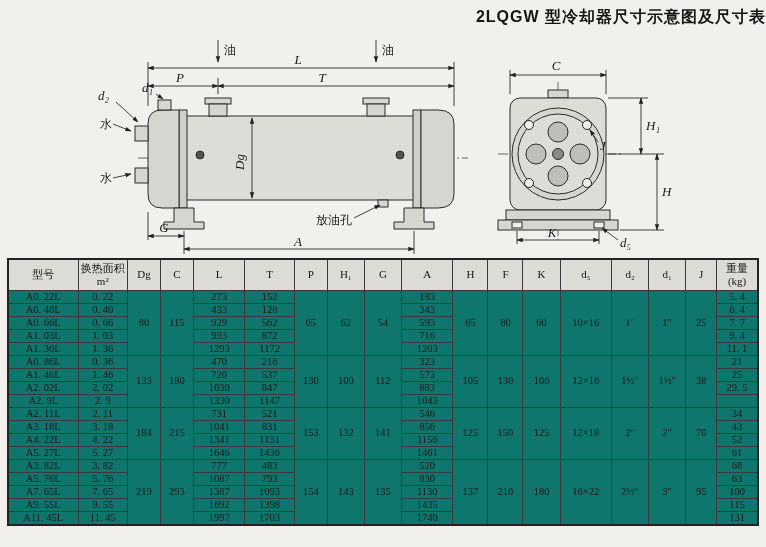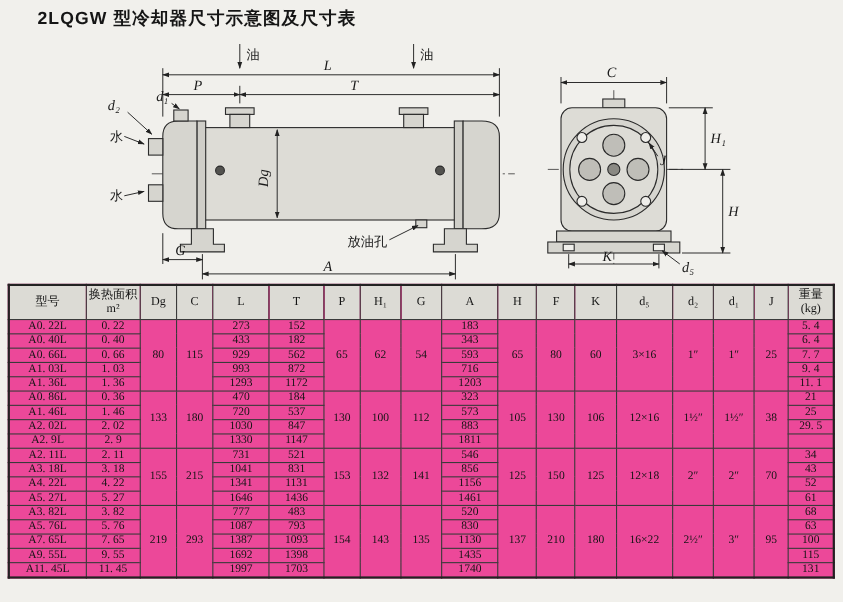--- a/index.html
+++ b/index.html
@@ -8,39 +8,40 @@
     background:#f1f0ec;
     font-family:"Liberation Sans","DejaVu Sans",sans-serif;
     color:#151515;
     overflow:hidden;
   }
   .page-title {
     padding:7px 0 0 34px;
     font-size:16px;
     font-weight:bold;
     letter-spacing:1px;
+    text-align:right;
   }
   svg { display:block; }
   .dim-text text {
     font-family:"Liberation Serif","DejaVu Serif",serif;
     font-size:13px; fill:#1a1a1a; stroke:none;
   }
   .dim-text text.cn {
     font-family:"Liberation Sans","DejaVu Sans",sans-serif;
     font-size:12px;
   }
   .dim-text text.it { font-style:italic; }
   .tbl-wrap { padding:2px 7px 0 7px; }
   table {
     width:752px;
     border-collapse:collapse;
     table-layout:fixed;
     font-family:"Liberation Serif","DejaVu Serif",serif;
     font-size:10.5px;
-    background:#ec4899;
+    background:#0f766e;
     border:2px solid #222;
   }
   th,td {
     border:1px solid #3a3a3a;
     text-align:center;
     vertical-align:middle;
     padding:0 1px;
     height:13px;
     line-height:12px;
     overflow:hidden;
@@ -233,31 +234,31 @@
           <td rowspan="5">115</td>
           <td>273</td>
           <td>152</td>
           <td rowspan="5">65</td>
           <td rowspan="5">62</td>
           <td rowspan="5">54</td>
           <td>183</td>
           <td rowspan="5">65</td>
           <td rowspan="5">80</td>
           <td rowspan="5">60</td>
-          <td rowspan="5">3×16</td>
+          <td rowspan="5">10×16</td>
           <td rowspan="5">1″</td>
           <td rowspan="5">1″</td>
           <td rowspan="5">25</td>
           <td>5. 4</td>
         </tr>
         <tr>
           <td>A0. 40L</td>
           <td>0. 40</td>
           <td>433</td>
-          <td>182</td>
+          <td>128</td>
           <td>343</td>
           <td>6. 4</td>
         </tr>
         <tr>
           <td>A0. 66L</td>
           <td>0. 66</td>
           <td>929</td>
           <td>562</td>
           <td>593</td>
           <td>7. 7</td>
@@ -277,21 +278,21 @@
           <td>1172</td>
           <td>1203</td>
           <td>11. 1</td>
         </tr>
         <tr>
           <td>A0. 86L</td>
           <td>0. 36</td>
           <td rowspan="4">133</td>
           <td rowspan="4">180</td>
           <td>470</td>
-          <td>184</td>
+          <td>216</td>
           <td rowspan="4">130</td>
           <td rowspan="4">100</td>
           <td rowspan="4">112</td>
           <td>323</td>
           <td rowspan="4">105</td>
           <td rowspan="4">130</td>
           <td rowspan="4">106</td>
           <td rowspan="4">12×16</td>
           <td rowspan="4">1½″</td>
           <td rowspan="4">1½″</td>
@@ -312,27 +313,27 @@
           <td>1030</td>
           <td>847</td>
           <td>883</td>
           <td>29. 5</td>
         </tr>
         <tr>
           <td>A2. 9L</td>
           <td>2. 9</td>
           <td>1330</td>
           <td>1147</td>
-          <td>1811</td>
+          <td>1043</td>
           <td></td>
         </tr>
         <tr>
           <td>A2. 11L</td>
           <td>2. 11</td>
-          <td rowspan="4">155</td>
+          <td rowspan="4">184</td>
           <td rowspan="4">215</td>
           <td>731</td>
           <td>521</td>
           <td rowspan="4">153</td>
           <td rowspan="4">132</td>
           <td rowspan="4">141</td>
           <td>546</td>
           <td rowspan="4">125</td>
           <td rowspan="4">150</td>
           <td rowspan="4">125</td>

